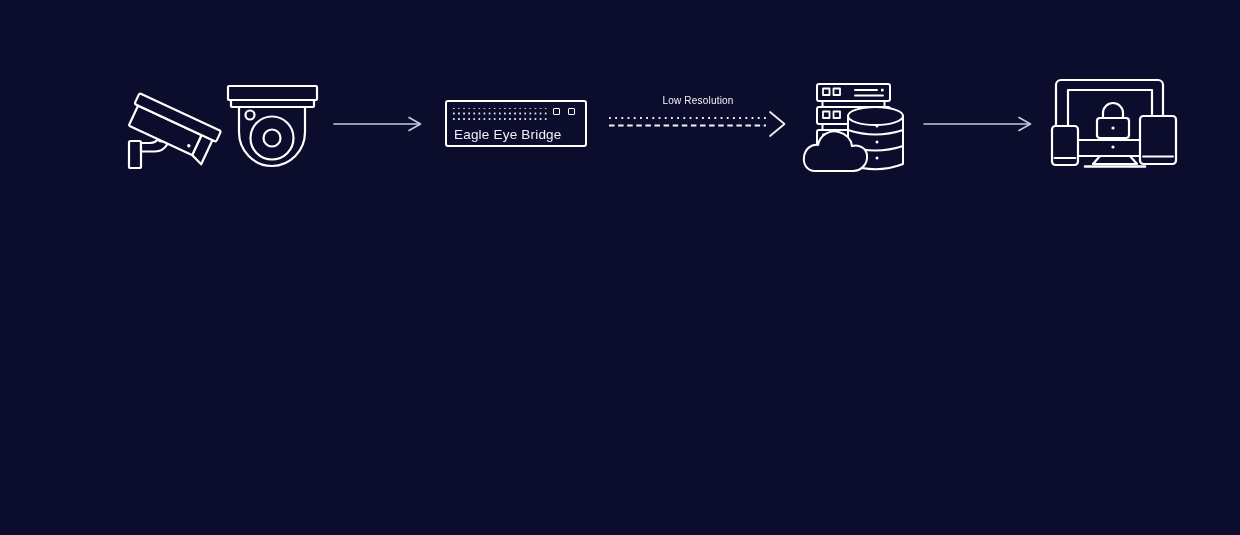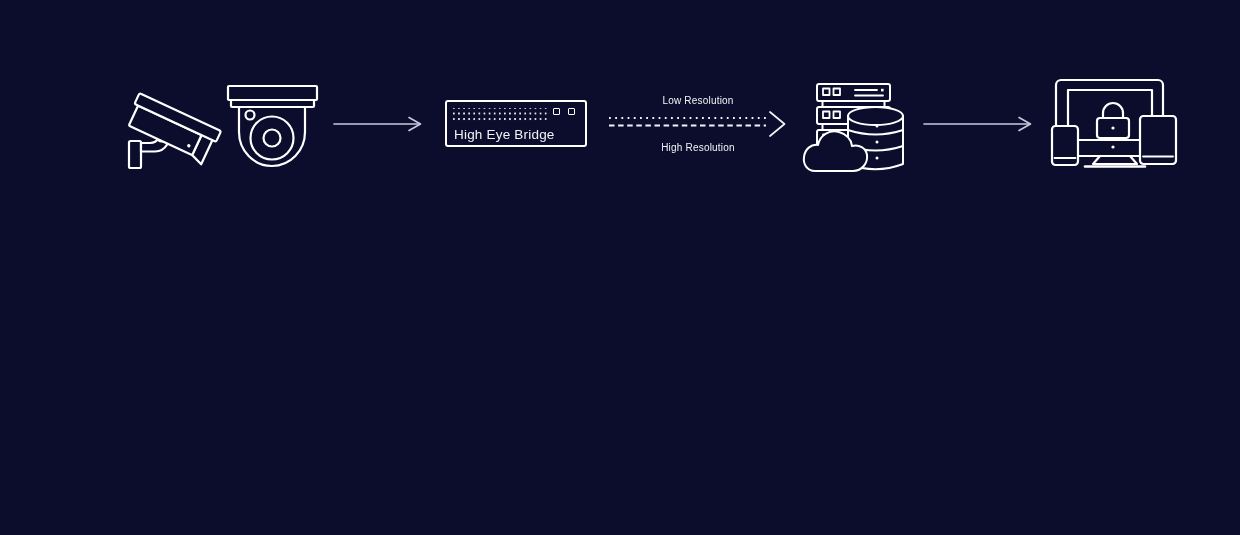--- a/index.html
+++ b/index.html
@@ -82,31 +82,30 @@
     <svg class="bridge-dots" width="98" height="17" viewBox="0 0 98 17">
       <defs>
         <pattern id="bdots" width="5.1" height="5.6" patternUnits="userSpaceOnUse">
           <rect x="0" y="0" width="1.7" height="1.7" fill="#ffffff"></rect>
         </pattern>
       </defs>
       <rect x="0" y="1" width="97" height="14" fill="url(#bdots)"></rect>
     </svg>
     <div class="bridge-sq s1"></div>
     <div class="bridge-sq s2"></div>
-    <div class="bridge-label">High Eye Bridge</div>
+    <div class="bridge-label">Eagle Eye Bridge</div>
   </div>
 
   <div class="connector">
     <div class="conn-label top">Low Resolution</div>
     <svg class="conn-lines" width="190" height="30" viewBox="0 0 190 30" fill="none" stroke="#f2f3f7" stroke-linecap="butt">
       <line x1="6" y1="8" x2="163" y2="8" stroke-width="2" stroke-dasharray="1.8 4.4"></line>
       <line x1="6" y1="15.5" x2="163" y2="15.5" stroke-width="2" stroke-dasharray="5.5 3.6"></line>
       <polyline points="167,2 181.5,14 167,26" stroke-width="1.7" stroke-linecap="round" stroke-linejoin="round"></polyline>
     </svg>
-    <div class="conn-label bottom">High Resolution</div>
   </div>
 
   <svg class="abs" style="left:803px;top:76px" width="102" height="98" viewBox="0 0 102 98" fill="none" stroke="#ffffff" stroke-width="2" stroke-linejoin="round" stroke-linecap="round">
     <g>
 
       <rect x="14" y="8" width="73" height="17" rx="2"></rect>
       <rect x="20" y="12.5" width="6.5" height="6.5" stroke-width="1.8"></rect>
       <rect x="30.5" y="12.5" width="6.5" height="6.5" stroke-width="1.8"></rect>
       <line x1="52" y1="14" x2="74" y2="14" stroke-width="1.8"></line>
       <rect x="78" y="12.8" width="2.6" height="2.6" fill="#ffffff" stroke="none"></rect>

